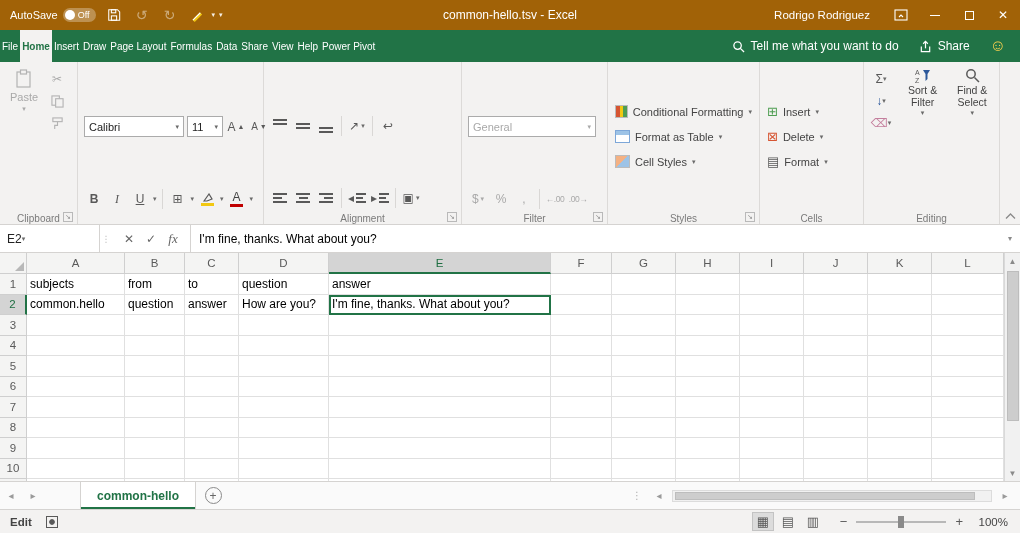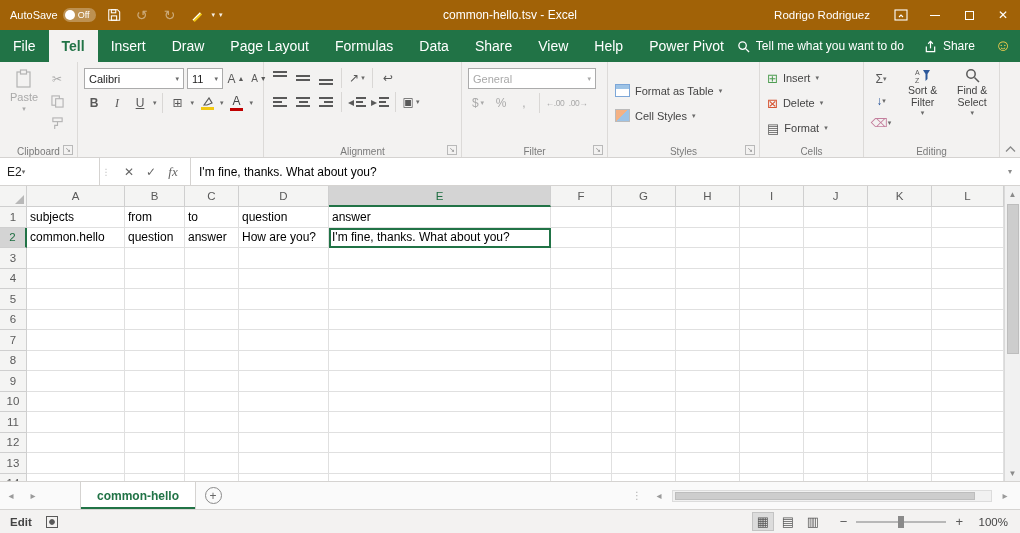--- a/index.html
+++ b/index.html
@@ -22,40 +22,40 @@
   .dd-sm { font-size:7px; color:#fff; opacity:.9; margin-left:-4px; }
   .title-center { position:absolute; left:0; right:0; text-align:center; font-size:12px; color:#fff; z-index:1; }
   .tb-right { margin-left:auto; display:flex; align-items:center; height:100%; z-index:2; }
   .user-name { font-size:11.5px; margin-right:14px; }
   .winbtn { width:34px; height:30px; display:flex; align-items:center; justify-content:center; color:#fff; font-size:12px; }
   .min-glyph { width:10px; height:1px; background:#fff; display:block; }
   .max-glyph { width:9px; height:9px; border:1px solid #fff; display:block; }
 
   
   .tabrow { flex:0 0 32px; background:#217346; display:flex; align-items:stretch; color:#fff; }
-  .tab { display:flex; align-items:center; padding:0 13px; font-size:14px; white-space:nowrap; }
+  .tab { display:flex; align-items:center; padding:0 2px; font-size:10px; white-space:nowrap; }
   .tab.active { background:#f3f2f1; color:#217346; font-weight:bold; }
   .tabrow-right { margin-left:auto; display:flex; align-items:center; gap:20px; padding-right:14px; }
   .tellme, .share { display:flex; align-items:center; gap:6px; font-size:12px; white-space:nowrap; }
   .smiley { color:#ffd34e; font-size:16px; line-height:1; }
 
   
   .ribbon { flex:0 0 96px; background:#f3f2f1; border-bottom:1px solid #d5d3d1; display:flex; position:relative; }
   .rgroup { display:flex; flex-direction:column; border-right:1px solid #dcdad8; padding:2px 2px 0; }
   .rg-body { flex:1; display:flex; }
   .rg-label { height:15px; font-size:10px; color:#7a7a7a; display:flex; align-items:flex-end; justify-content:center; position:relative; }
   .launcher { position:absolute; right:2px; bottom:2px; width:10px; height:10px; border:1px solid #b9b9b9; color:#8a8a8a; font-size:7px; line-height:8px; text-align:center; }
   .bigbtn { width:44px; display:flex; flex-direction:column; align-items:center; gap:2px; padding-top:5px; font-size:11px; color:#444; }
   .dd { font-size:7px; color:#6a6a6a; }
   .minicol { display:flex; flex-direction:column; gap:4px; padding-top:6px; }
   .sbtn { width:22px; height:18px; display:flex; align-items:center; justify-content:center; font-size:12px; color:#595959; }
   .disabled, .disabled span, .disabled .dd { color:#a9a9a9 !important; }
   .disabled svg { stroke:#b3b3b3 !important; }
   .colrows { display:flex; flex-direction:column; gap:4px; padding:4px 4px 0; }
-  .row { display:flex; align-items:center; gap:3px; }
+  .row { display:flex; align-items:center; gap:3px;margin-top:48px; }
   .combo { height:21px; background:#fff; border:1px solid #ababab; display:flex; align-items:center; justify-content:space-between; padding:0 4px; font-size:11px; color:#222; }
   .combo .dd { margin-left:4px; }
   .ibtn { height:20px; min-width:20px; display:flex; align-items:center; justify-content:center; gap:2px; color:#595959; font-size:12px; }
   .vsep { width:1px; height:20px; background:#d9d7d5; margin:0 2px; }
   .li { display:inline-flex; flex-direction:column; gap:2px; width:14px; }
   .li i { height:2px; background:#595959; display:block; width:14px; }
   .li i:nth-child(2) { width:9px; }
   .li.l { align-items:flex-start; } .li.c { align-items:center; } .li.r { align-items:flex-end; }
   .vli { display:inline-flex; flex-direction:column; width:14px; height:14px; gap:2px; }
   .vli i { height:2px; background:#595959; display:block; }
@@ -175,21 +175,21 @@
       <span class="winbtn">
           <span class="max-glyph"></span>
         </span>
       <span class="winbtn">✕</span>
     </div>
   </div>
 
   <div class="tabrow">
     <div id="tab-strip" style="display:flex;align-items:stretch;">
         <div class="tab">File</div>
-        <div class="tab active">Tell</div>
+        <div class="tab active">Home</div>
         <div class="tab">Insert</div>
         <div class="tab">Draw</div>
         <div class="tab">Page Layout</div>
         <div class="tab">Formulas</div>
         <div class="tab">Data</div>
         <div class="tab">Share</div>
         <div class="tab">View</div>
         <div class="tab">Help</div>
         <div class="tab">Power Pivot</div>
       </div>
@@ -396,20 +396,25 @@
       </div>
       <div class="rg-label">
         <span>Filter</span>
         <span class="launcher">↘</span>
       </div>
     </div>
 
     <div class="rgroup" style="width:152px">
       <div class="rg-body" style="flex-direction:column;justify-content:center;">
         <div class="stylerow">
+          <span class="ico-cf"></span>
+          <span>Conditional Formatting</span>
+          <span class="dd">▾</span>
+        </div>
+        <div class="stylerow">
           <span class="ico-tbl"></span>
           <span>Format as Table</span>
           <span class="dd">▾</span>
         </div>
         <div class="stylerow">
           <span class="ico-cs"></span>
           <span>Cell Styles</span>
           <span class="dd">▾</span>
         </div>
       </div>

